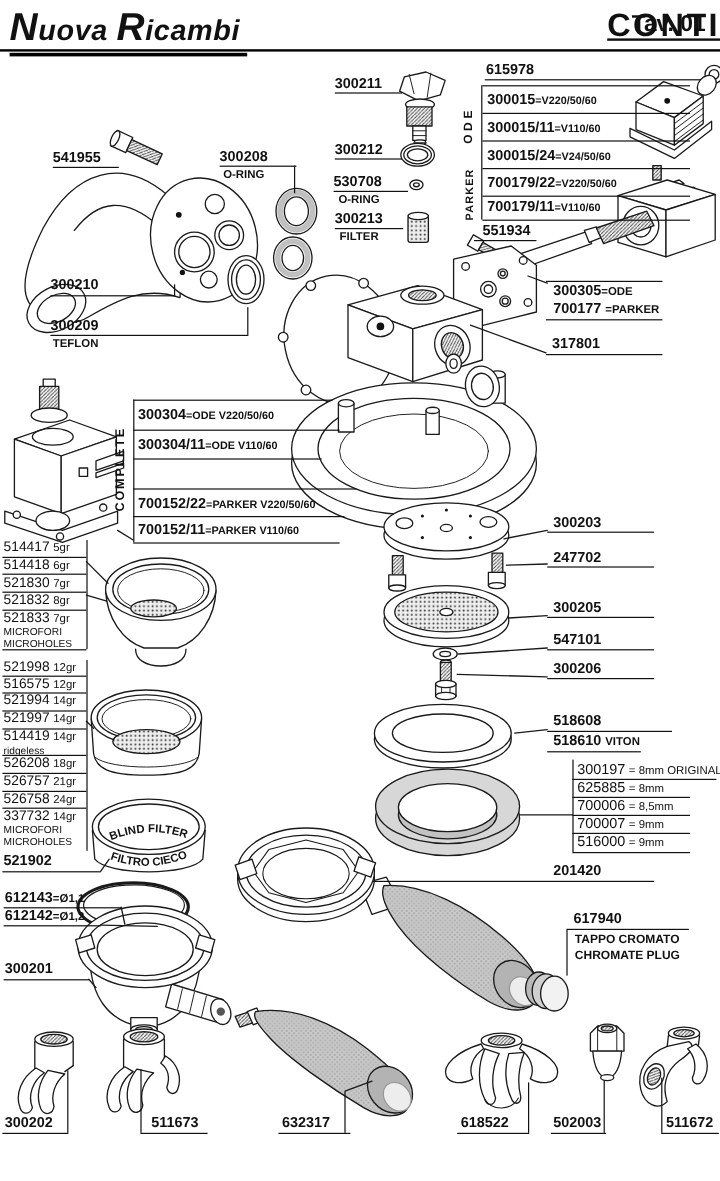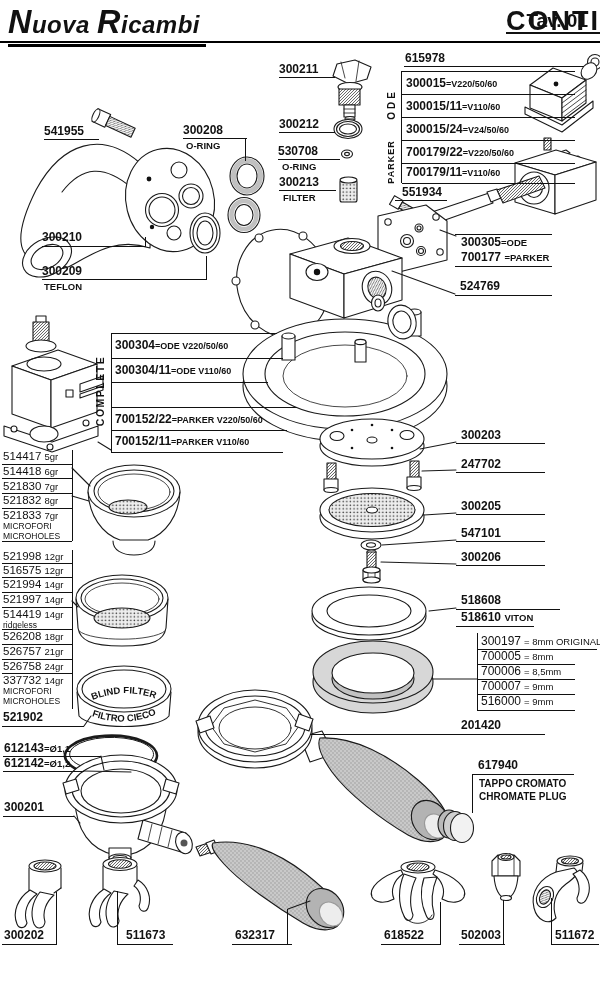--- a/index.html
+++ b/index.html
@@ -484,21 +484,21 @@
 <div class="trow" style="left:406px;top:161px"><span>700179/11</span><span class="v">=V110/60</span></div>
 
 <div class="lbl" style="left:402px;top:186px"><span>551934</span></div>
 <div class="hl" style="left:395px;top:200px;width:52px"></div>
 
 <div class="hl" style="left:455px;top:234px;width:97px"></div>
 <div class="lbl" style="left:461px;top:236px"><span>300305</span><span class="v2">=ODE</span></div>
 <div class="lbl" style="left:461px;top:251px"><span>700177</span> <span class="v2">=PARKER</span></div>
 <div class="hl" style="left:455px;top:266px;width:97px"></div>
 
-<div class="lbl" style="left:460px;top:280px"><span>524769</span></div>
+<div class="lbl" style="left:460px;top:280px"><span>317801</span></div>
 <div class="hl" style="left:455px;top:295px;width:97px"></div>
 
 <div class="vl" style="left:111px;top:333px;height:119px"></div>
 <div class="hl" style="left:111px;top:333px;width:166px"></div>
 <div class="hl" style="left:111px;top:358px;width:172px"></div>
 <div class="hl" style="left:111px;top:382px;width:157px"></div>
 <div class="hl" style="left:111px;top:407px;width:186px"></div>
 <div class="hl" style="left:111px;top:430px;width:176px"></div>
 <div class="hl" style="left:111px;top:452px;width:172px"></div>
 <div class="vtext" style="left:45px;top:385px;width:110px;font-size:10.5px;letter-spacing:1.5px">COMPLETE</div>
@@ -566,21 +566,21 @@
 <div class="hl" style="left:456px;top:565px;width:89px"></div>
 
 <div class="lbl" style="left:461px;top:594px"><span>518608</span></div>
 <div class="hl" style="left:456px;top:609px;width:104px"></div>
 <div class="lbl" style="left:461px;top:611px"><span>518610</span> <span class="v2">VITON</span></div>
 <div class="hl" style="left:456px;top:626px;width:78px"></div>
 
 <div class="vl" style="left:477px;top:633px;height:77px"></div>
 <div class="lrow" style="left:481px;top:635px;font-size:12px"><span>300197</span><span class="g">= 8mm ORIGINALE</span></div>
 <div class="hl" style="left:477px;top:649px;width:120px"></div>
-<div class="lrow" style="left:481px;top:650px;font-size:12px"><span>700005</span><span class="g">= 8mm</span></div>
+<div class="lrow" style="left:481px;top:650px;font-size:12px"><span>625885</span><span class="g">= 8mm</span></div>
 <div class="hl" style="left:477px;top:664px;width:98px"></div>
 <div class="lrow" style="left:481px;top:665px;font-size:12px"><span>700006</span><span class="g">= 8,5mm</span></div>
 <div class="hl" style="left:477px;top:679px;width:98px"></div>
 <div class="lrow" style="left:481px;top:680px;font-size:12px"><span>700007</span><span class="g">= 9mm</span></div>
 <div class="hl" style="left:477px;top:694px;width:98px"></div>
 <div class="lrow" style="left:481px;top:695px;font-size:12px"><span>516000</span><span class="g">= 9mm</span></div>
 <div class="hl" style="left:477px;top:710px;width:98px"></div>
 
 <div class="lbl" style="left:461px;top:719px"><span>201420</span></div>
 <div class="hl" style="left:310px;top:734px;width:235px"></div>

